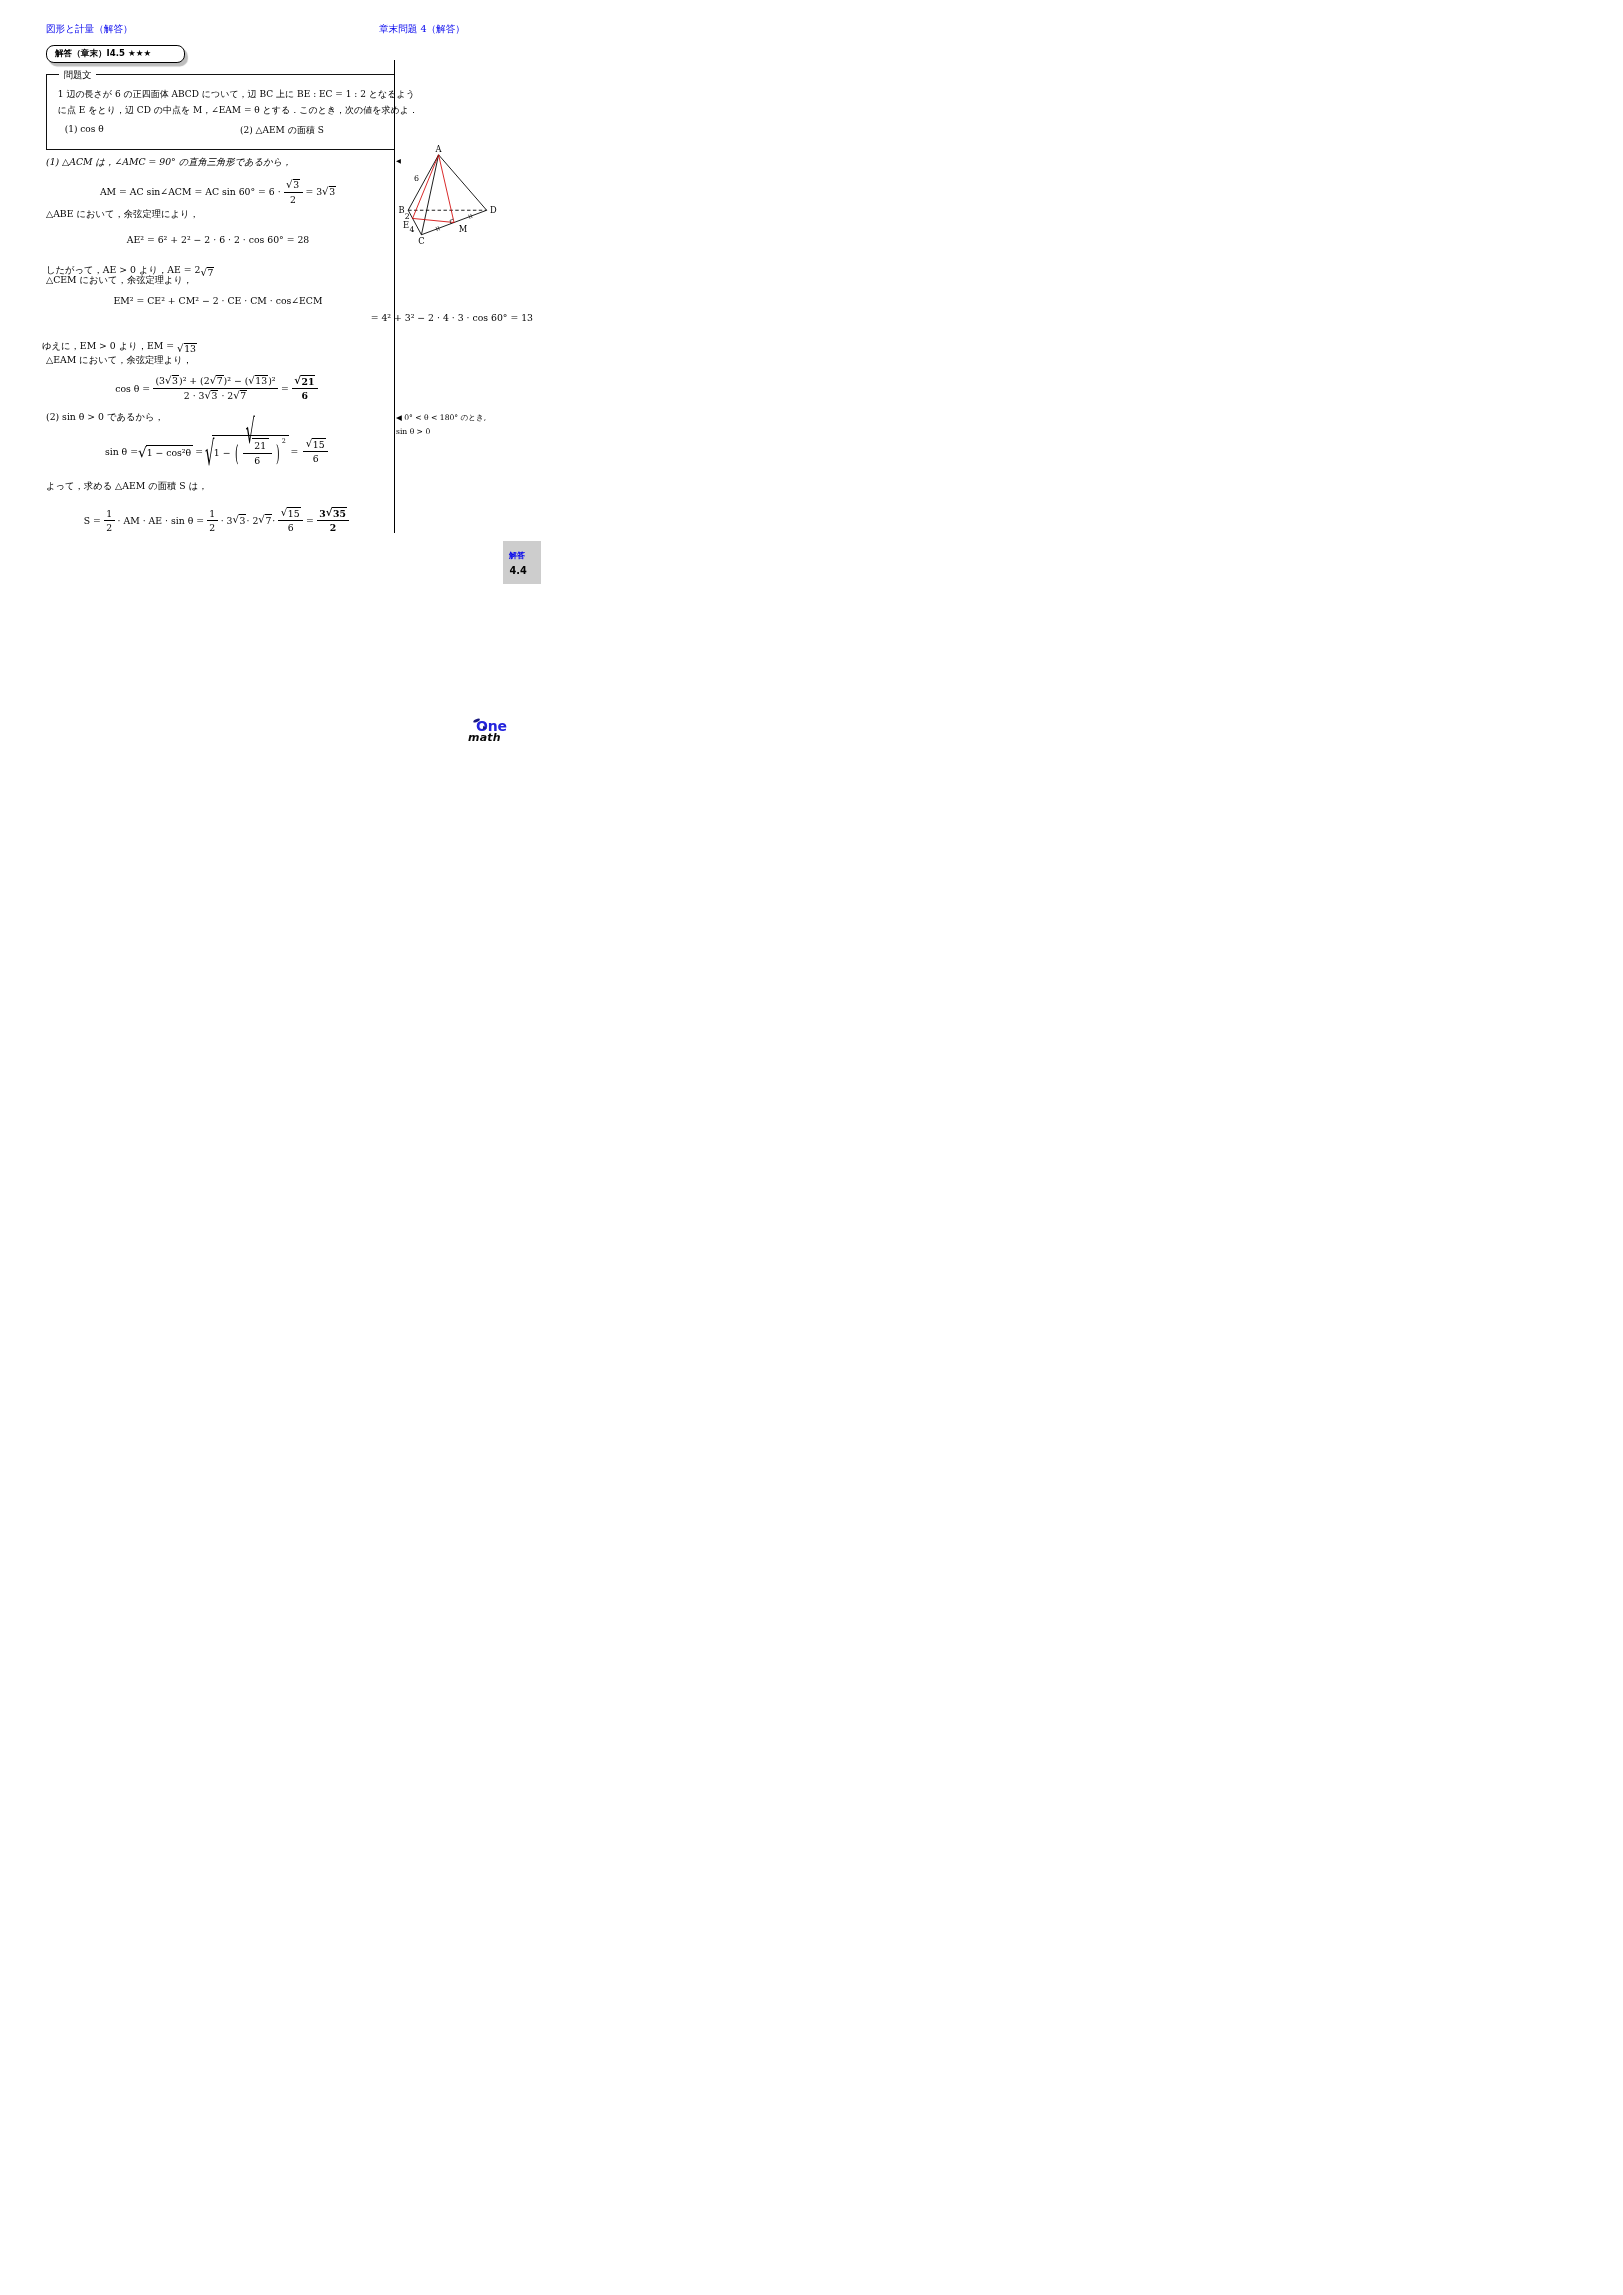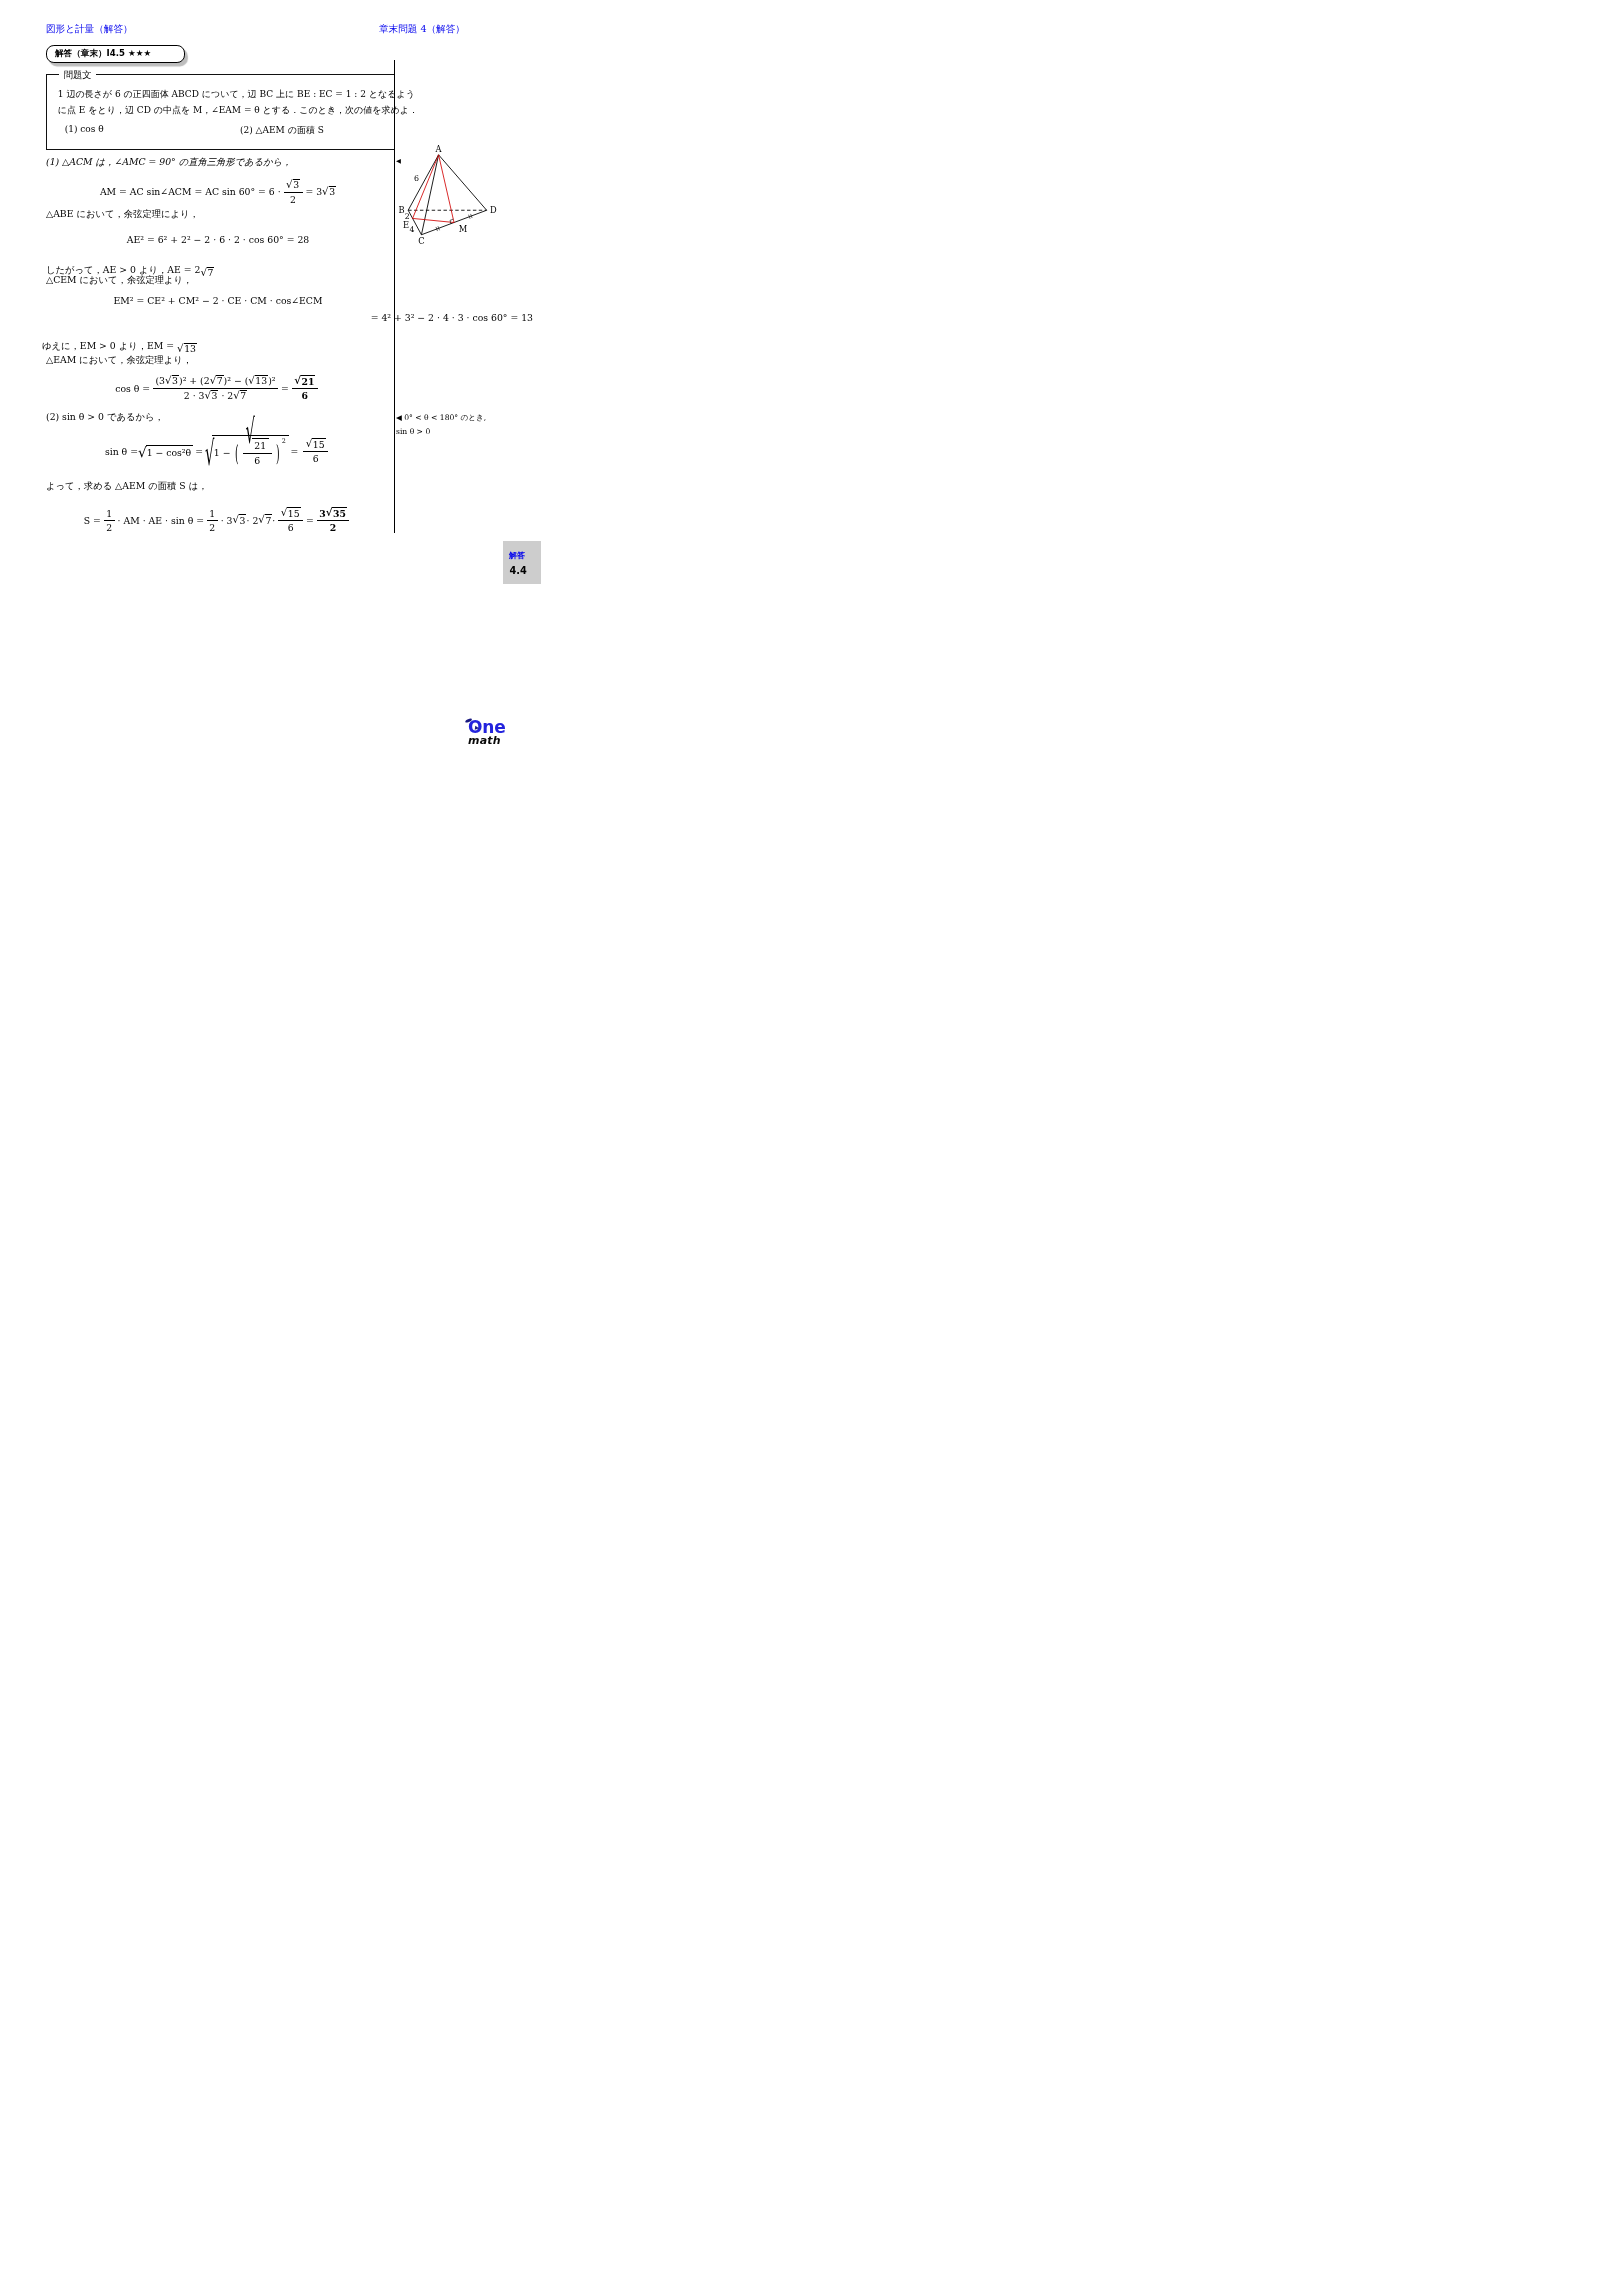--- a/index.html
+++ b/index.html
@@ -45,21 +45,21 @@
   .diag{position:absolute;left:392px;top:142px;}
   .diag text{font-family:"DejaVu Serif","Liberation Serif",serif;}
   
   .tab{position:absolute;left:503px;top:541px;width:59px;height:43px;background:#cdcdcd;
        font-family:"DejaVu Sans","Liberation Sans",sans-serif;font-weight:700;}
   .tab .tl{position:absolute;left:5.9px;top:8.8px;font-size:8px;color:#0000ee;}
   .tab .tn{position:absolute;left:6.4px;top:23.6px;font-size:9.8px;color:#000;}
   
   .logo{position:absolute;left:468px;top:720px;font-family:"DejaVu Sans","Liberation Sans",sans-serif;
         font-weight:700;line-height:0.92;}
-  .logo .l1{font-size:17px;color:#2323dd;letter-spacing:-0.2px;}
+  .logo .l1{font-size:14px;color:#2323dd;letter-spacing:-0.2px;margin-left:8px;}
   .logo .l2{font-size:11px;color:#0a0a0a;letter-spacing:0.2px;font-style:italic;}
   .leaf{position:absolute;left:-3.4px;top:-1.5px;width:7.4px;height:2.9px;background:#1a1a80;
         border-radius:70% 30% 60% 40%;transform:rotate(-18deg);}
   .beak{position:absolute;left:6.9px;top:5.9px;width:0;height:0;border-left:4.4px solid #1a1a80;
         border-top:2px solid transparent;border-bottom:2px solid transparent;transform:rotate(8deg);}
 </style>
 </head>
 <body>
 
 <div class="page">

